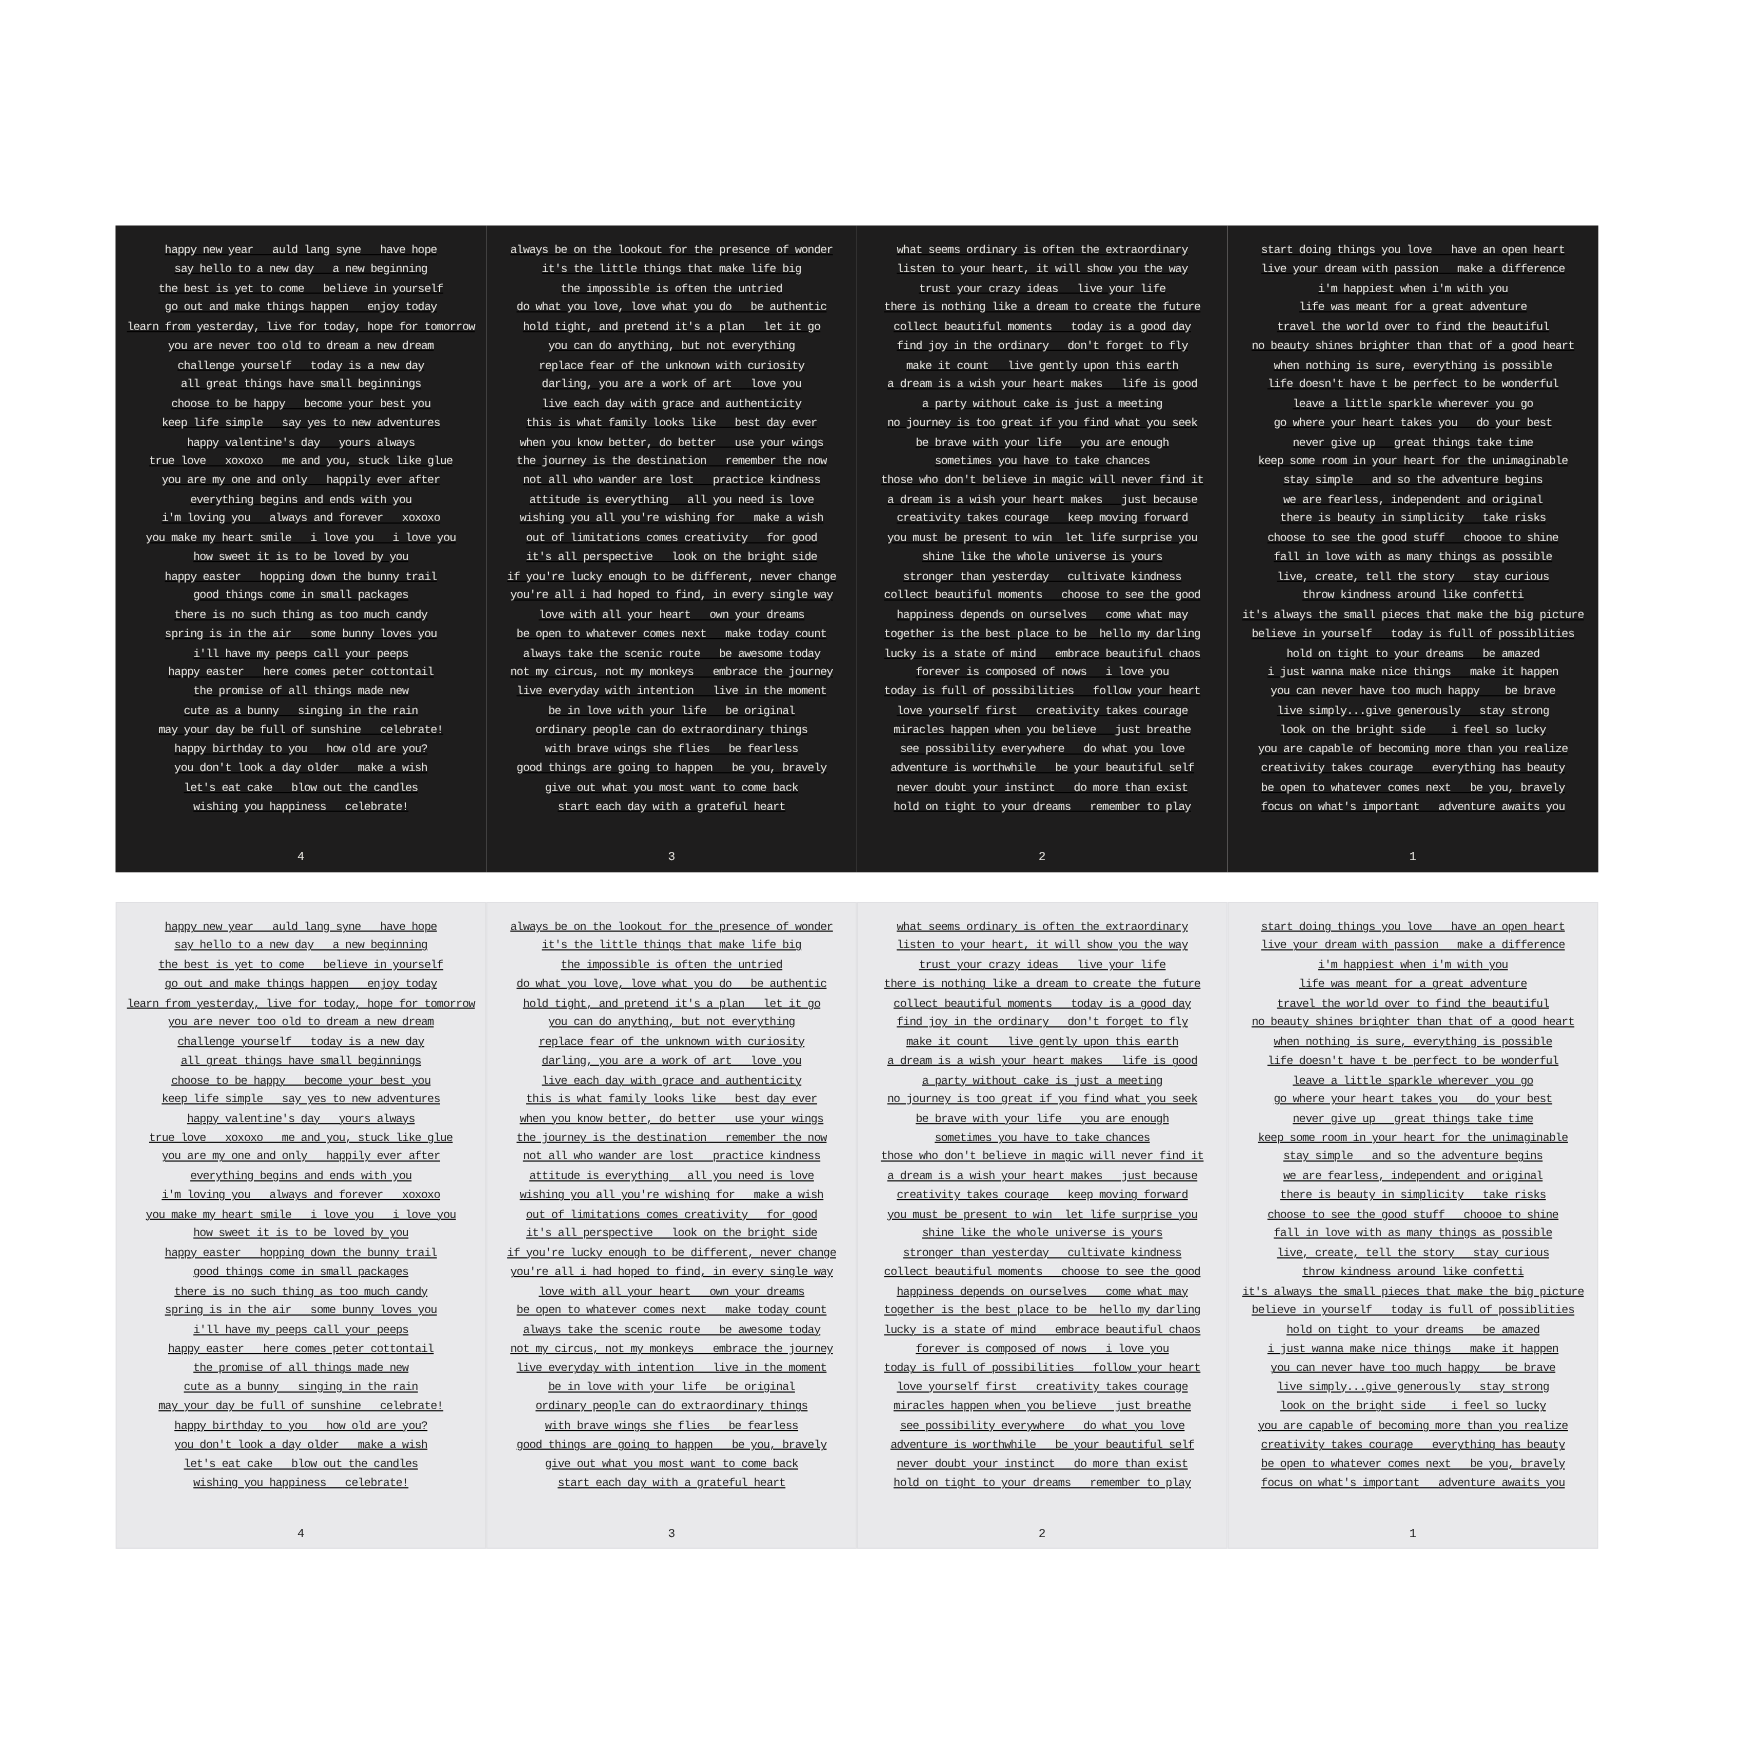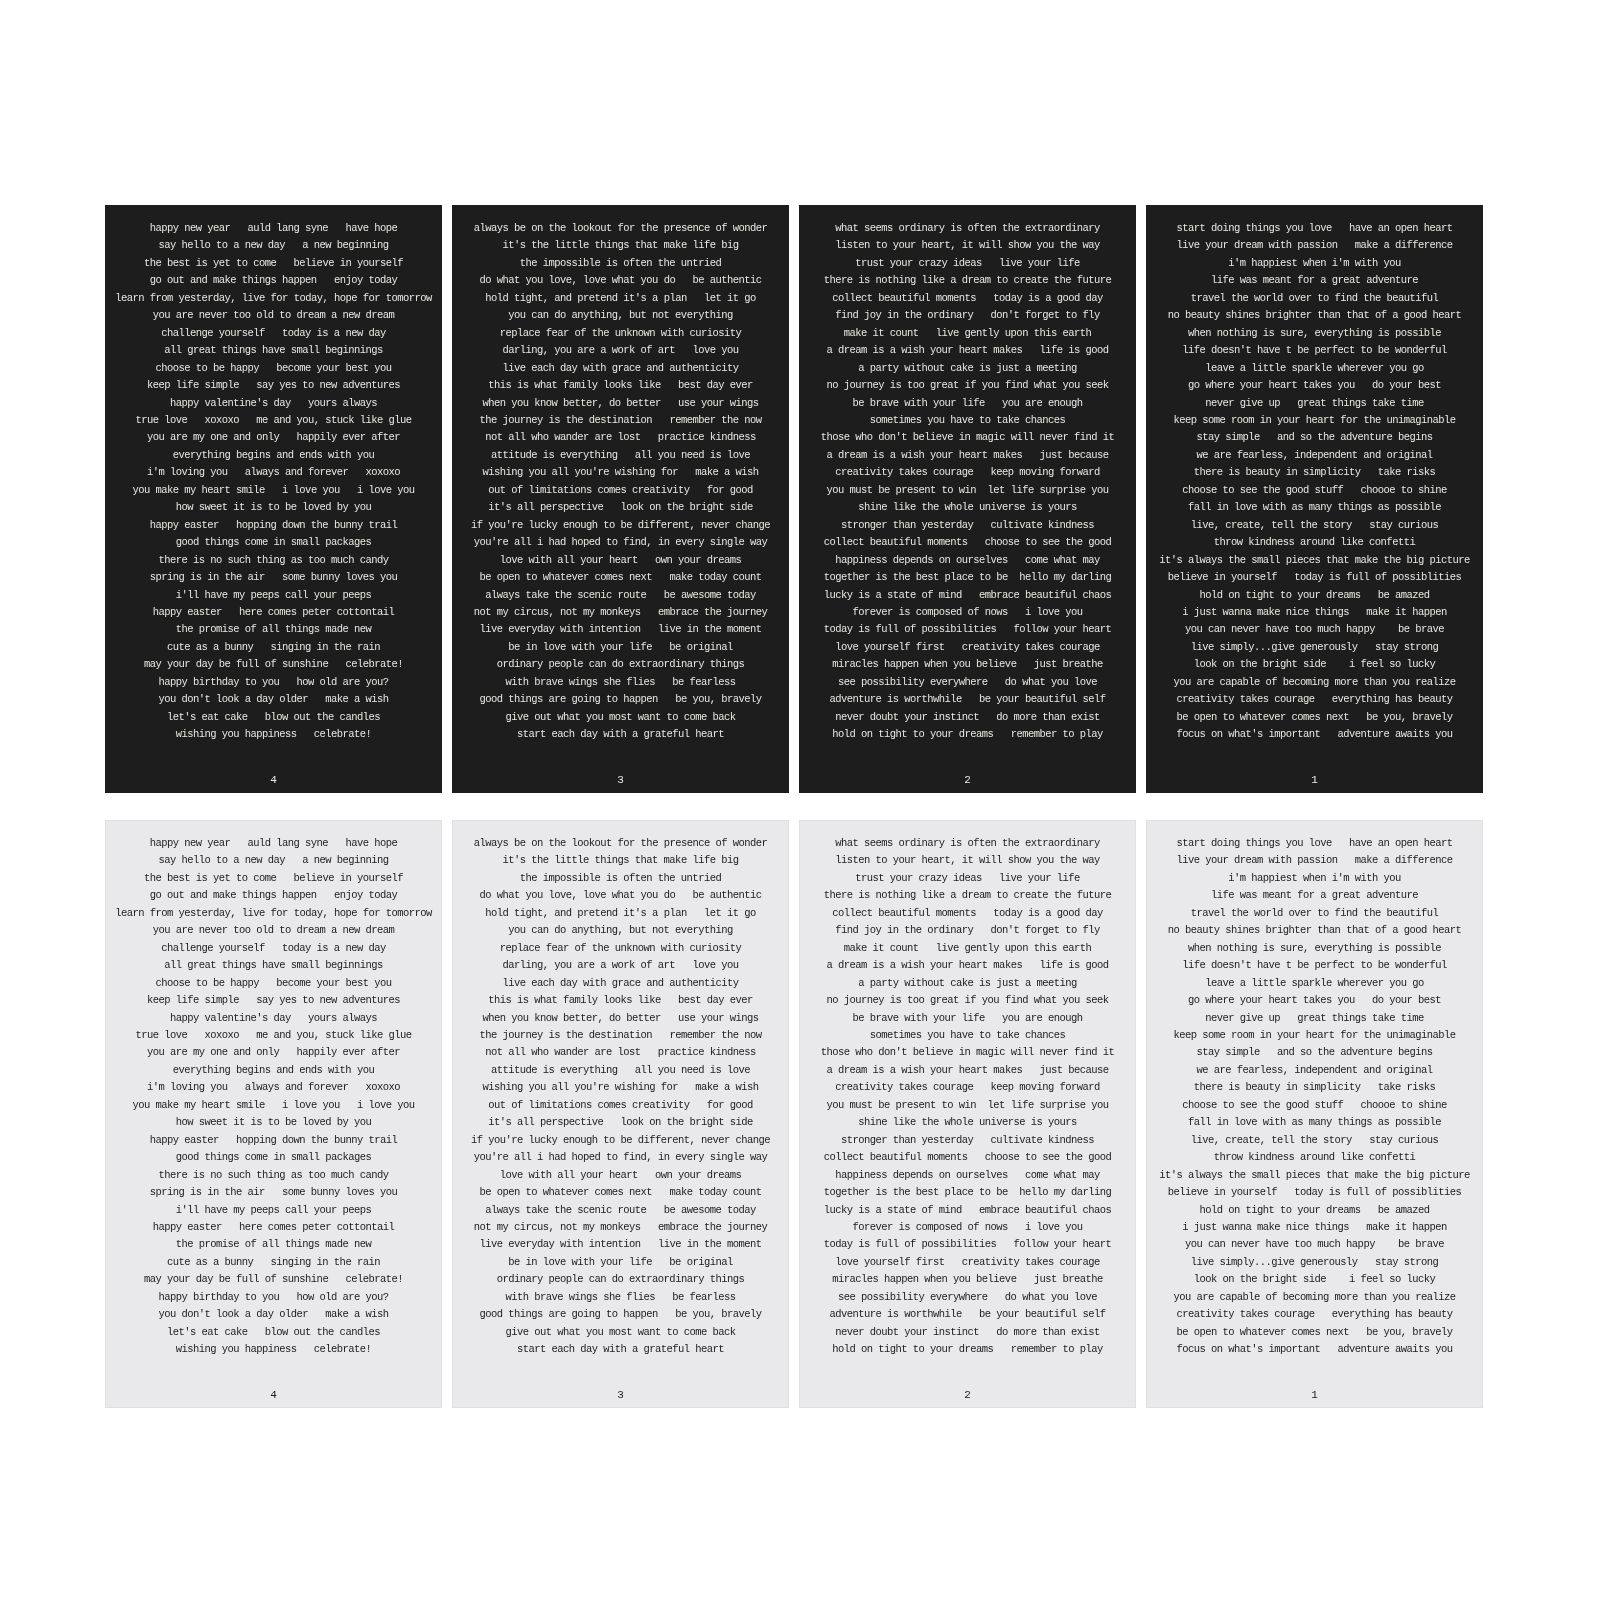--- a/index.html
+++ b/index.html
@@ -12,21 +12,21 @@
     width: 1600px;
     height: 1600px;
     background: #ffffff;
     overflow: hidden;
     font-family: "Liberation Mono", "DejaVu Sans Mono", monospace;
   }
   .row {
     position: absolute;
     left: 105px;
     display: flex;
-    gap: 10px;
+    text-decoration: underline;
   }
   .row.top { top: 205px; }
   .row.bottom { top: 820px; }
   .sheet {
     position: relative;
     width: 337px;
     height: 588px;
     box-sizing: border-box;
     padding: 15px 9px 0 9px;
     flex: 0 0 auto;

